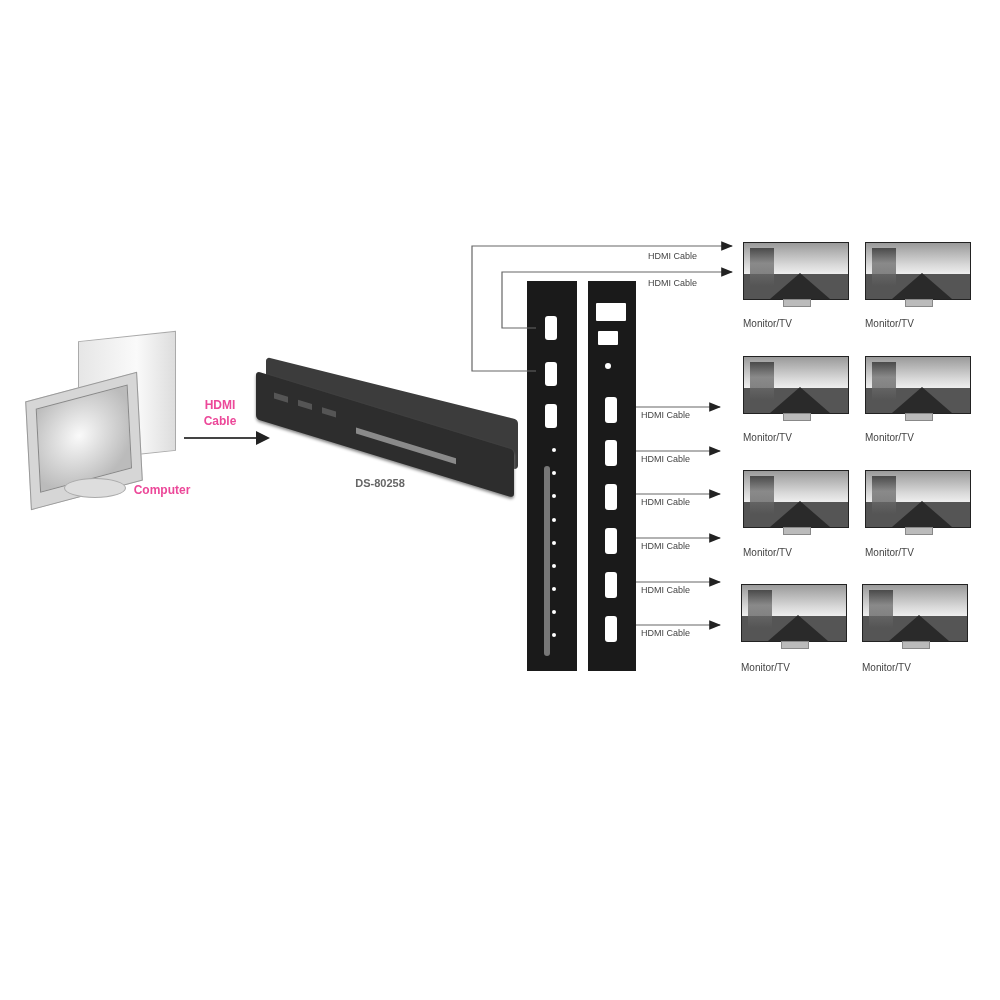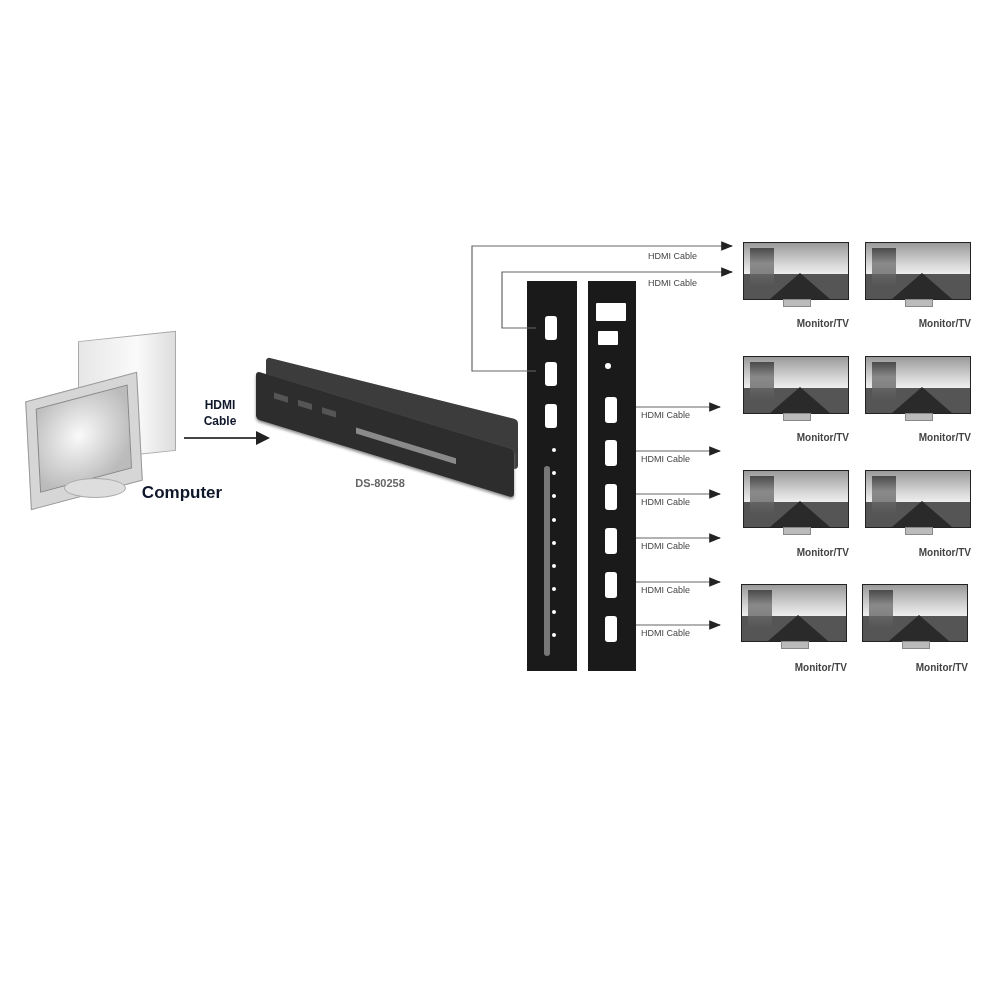--- a/index.html
+++ b/index.html
@@ -1,40 +1,40 @@
 <!DOCTYPE html>
 <html><head>
 <meta charset="utf-8">
 <style>
   html,body{margin:0;padding:0;background:#fff;}
   body{width:1000px;height:1000px;position:relative;overflow:hidden;font-family:"Liberation Sans",sans-serif;}
   .abs{position:absolute;}
-  .lbl{font-weight:bold;color:#0f172a;font-size:12px;text-align:center;}
+  .lbl{font-weight:bold;color:#ec4899;font-size:12px;text-align:center;}
   .cable{font-size:9px;color:#444;}
   .mon{position:absolute;width:106px;height:64px;}
   .mon .scr{position:absolute;left:0;top:0;width:104px;height:56px;border:1px solid #222;background:#3a3a3a;overflow:hidden;}
   .mon .scr .sky{position:absolute;left:0;top:0;width:100%;height:55%;background:linear-gradient(180deg,#9a9a9a,#d8d8d8 70%,#eee);}
   .mon .scr .ground{position:absolute;left:0;bottom:0;width:100%;height:45%;background:#555;}
   .mon .scr .road{position:absolute;left:25%;bottom:0;width:0;height:0;border-left:30px solid transparent;border-right:30px solid transparent;border-bottom:26px solid #2a2a2a;}
   .mon .scr .panel{position:absolute;left:6px;top:5px;width:24px;height:38px;background:linear-gradient(180deg,#333,#777 40%,#555);opacity:.8;}
   .mon .stand{position:absolute;left:40px;top:57px;width:26px;height:6px;background:#bbb;border:1px solid #888;}
-  .mlabel{position:absolute;width:106px;text-align:right;font-size:10px;font-weight:bold;color:#444;}
+  .mlabel{position:absolute;width:106px;text-align:left;font-size:10px;font-weight:normal;color:#444;}
   .port{position:absolute;background:#fff;border-radius:3px;}
 </style>
 </head>
 <body>
 
 <div class="abs" style="left:20px;top:328px;width:170px;height:180px;">
   <div style="position:absolute;left:58px;top:8px;width:96px;height:118px;background:linear-gradient(90deg,#e6e6e6,#fafafa 60%,#ddd);border:1px solid #aaa;transform:skewY(-6deg);"></div>
   <div style="position:absolute;left:8px;top:58px;width:110px;height:108px;background:#d6d6d6;border:1px solid #999;transform:skewY(-12deg) rotate(-3deg);">
     <div style="position:absolute;left:9px;top:9px;right:9px;bottom:14px;background:radial-gradient(circle at 45% 45%,#fafafa,#bbb 80%);border:1px solid #888;"></div>
   </div>
   <div style="position:absolute;left:44px;top:150px;width:60px;height:18px;background:#ddd;border-radius:50%;border:1px solid #aaa;"></div>
 </div>
-<div class="abs lbl" style="left:132px;top:483px;width:100px;font-size:17px;">Computer</div>
+<div class="abs lbl" style="left:112px;top:483px;width:100px;font-size:12px;">Computer</div>
 
 <div class="abs lbl" style="left:190px;top:398px;width:60px;">HDMI</div>
 <div class="abs lbl" style="left:190px;top:414px;width:60px;">Cable</div>
 <svg class="abs" style="left:182px;top:428px;" width="90" height="20">
   <line x1="2" y1="10" x2="76" y2="10" stroke="#444" stroke-width="2"></line>
   <polygon points="74,3 88,10 74,17" fill="#222"></polygon>
 </svg>
 
 <div class="abs" style="left:256px;top:343px;width:264px;height:130px;">
   <div style="position:absolute;left:10px;top:14px;width:252px;height:50px;background:#3c3c3c;transform:skewY(14deg);transform-origin:left top;border-radius:4px;"></div>

